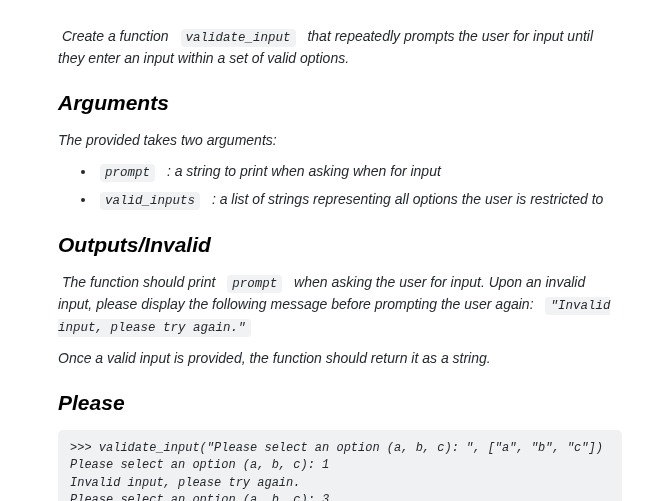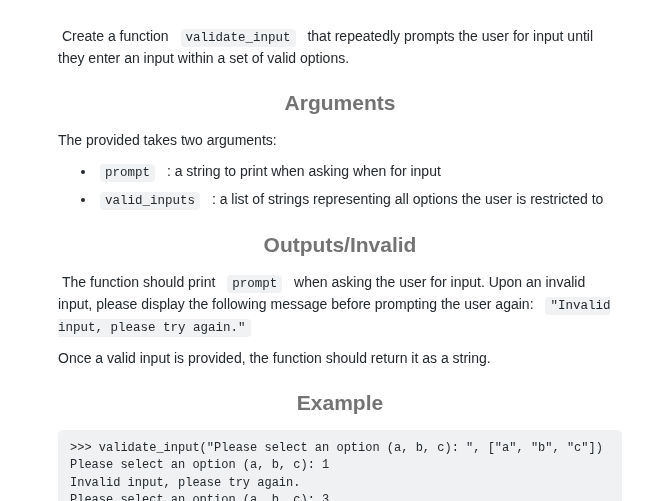--- a/index.html
+++ b/index.html
@@ -1,38 +1,38 @@
 <!DOCTYPE html>
 <html><head>
   <meta charset="utf-8">
   <style>
     * {
       box-sizing: border-box;
       margin: 4px;
       padding: 0;
+      font-style: italic;
     }
     body {
       font-family: -apple-system, BlinkMacSystemFont, "Segoe UI", Helvetica, Arial, sans-serif;
       color: #24292e;
       background: #ffffff;
       font-size: 14px;
       line-height: 1.5;
       padding: 14px 46px 20px 46px;
       width: 664px;
     }
     p {
       margin-bottom: 10px;
     }
     h2 {
       font-size: 21px;
       font-weight: 600;
       margin-top: 18px;
       margin-bottom: 12px;
-      color: #737373;
-      text-align: center;
+      color: #000000;
     }
     code.inline {
       font-family: "SFMono-Regular", Consolas, "Liberation Mono", Menlo, monospace;
       font-size: 12.5px;
       background: #f1f2f3;
       border-radius: 4px;
       padding: 2px 5px;
       color: #24292e;
     }
     ul {
@@ -75,21 +75,21 @@
 </ul>
 
 <h2>Outputs/Invalid</h2>
 
 <p>
   <span>The function should print </span><code class="inline">prompt</code><span> when asking the user for input. Upon an invalid input, please display the following message before prompting the user again: </span><code class="inline">"Invalid input, please try again."</code>
 </p>
 
 <p>Once a valid input is provided, the function should return it as a string.</p>
 
-<h2>Example</h2>
+<h2>Please</h2>
 
 <pre class="code-block">&gt;&gt;&gt; validate_input("Please select an option (a, b, c): ", ["a", "b", "c"])
 Please select an option (a, b, c): 1
 Invalid input, please try again.
 Please select an option (a, b, c): 3
 Invalid input, please try again.
 Please select an option (a, b, c): d
 Invalid input, please try again.
 Please select an option (a, b, c): a</pre>
 

